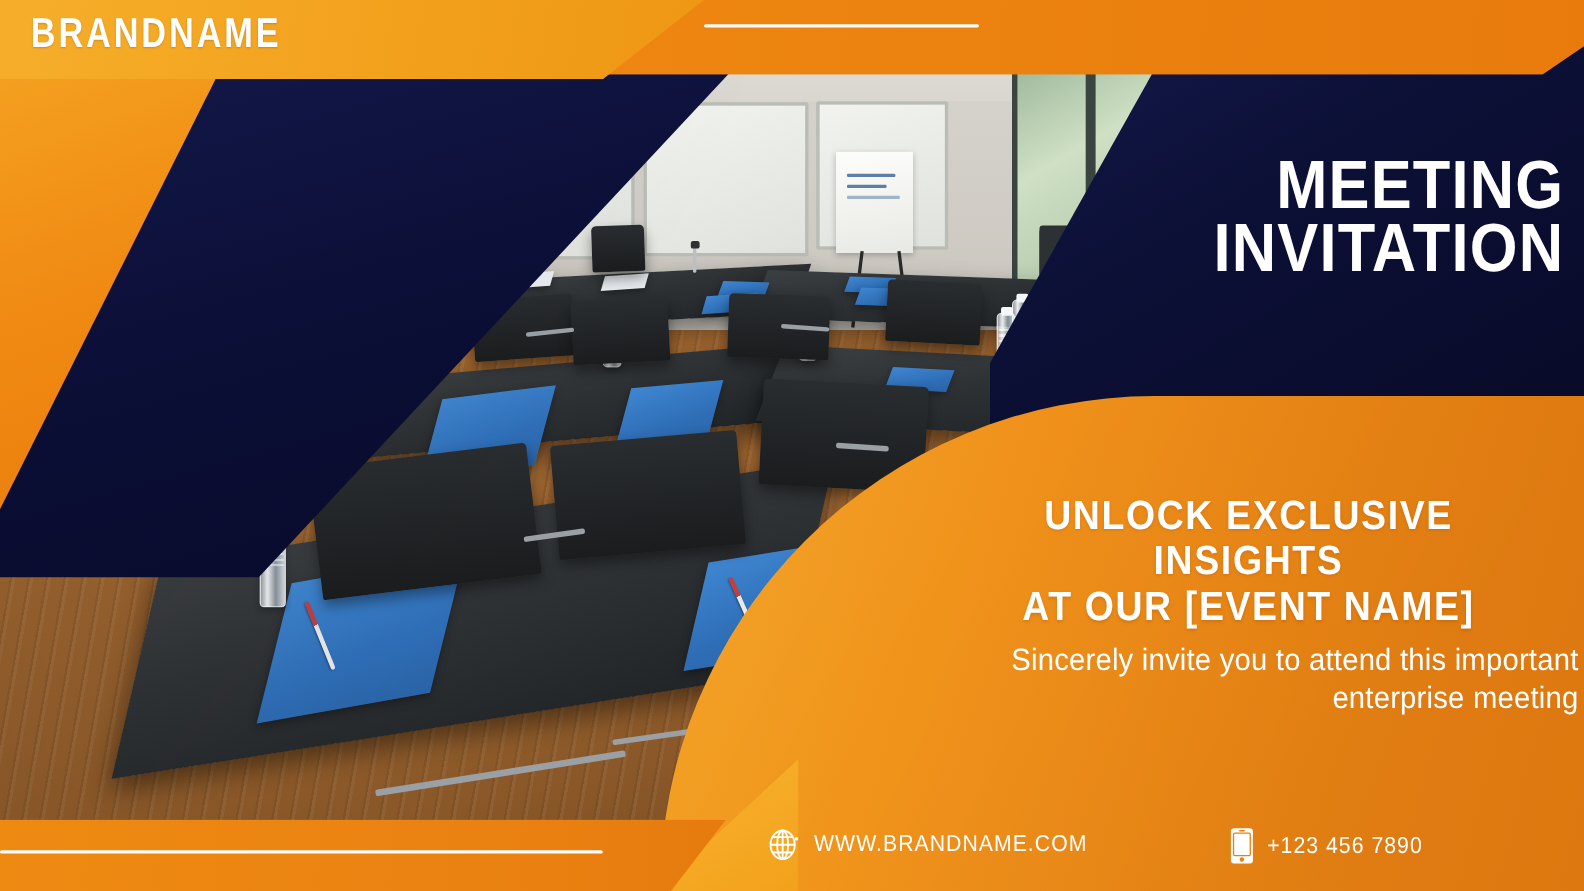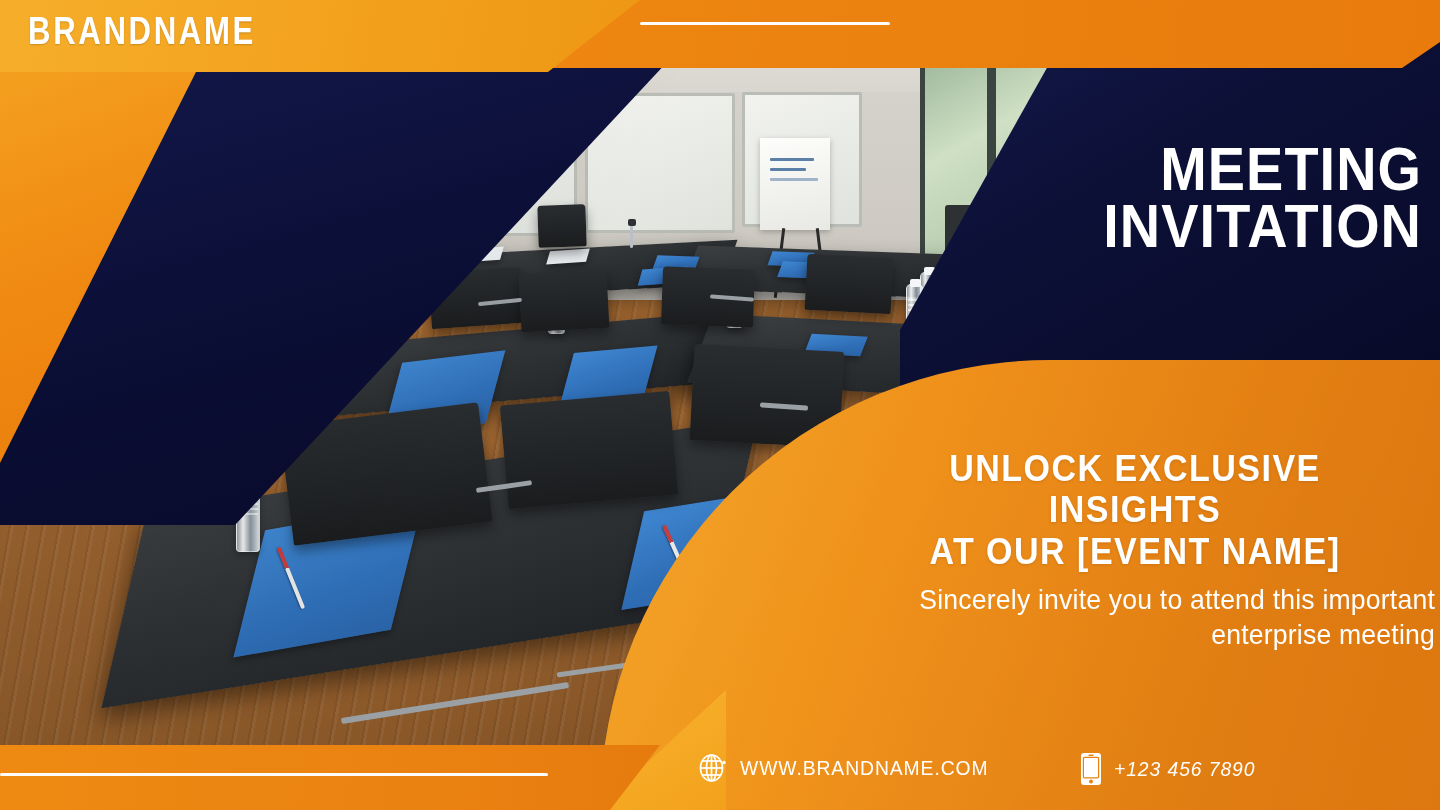--- a/index.html
+++ b/index.html
@@ -289,21 +289,21 @@
   .subline span { display:block; }
 
   
   .contact {
     position:absolute; top:752px; z-index:9;
     display:flex; align-items:center; gap:12px;
     color:#ffffff; font-family:"Liberation Sans", sans-serif;
     font-size:21px; font-weight:400; letter-spacing:1px;
   }
   .contact-web { left:698px; }
-  .contact-tel { left:1080px;font-style:italic; }
+  .contact-tel { left:1118px; }
   .contact .label { transform:scaleX(.92); transform-origin:left center; white-space:nowrap; }
   .ico { display:block; flex:none; }
 </style>
 </head>
 <body>
 
 <div id="poster">
 
   <div class="photo">
     <div class="wall"></div>

